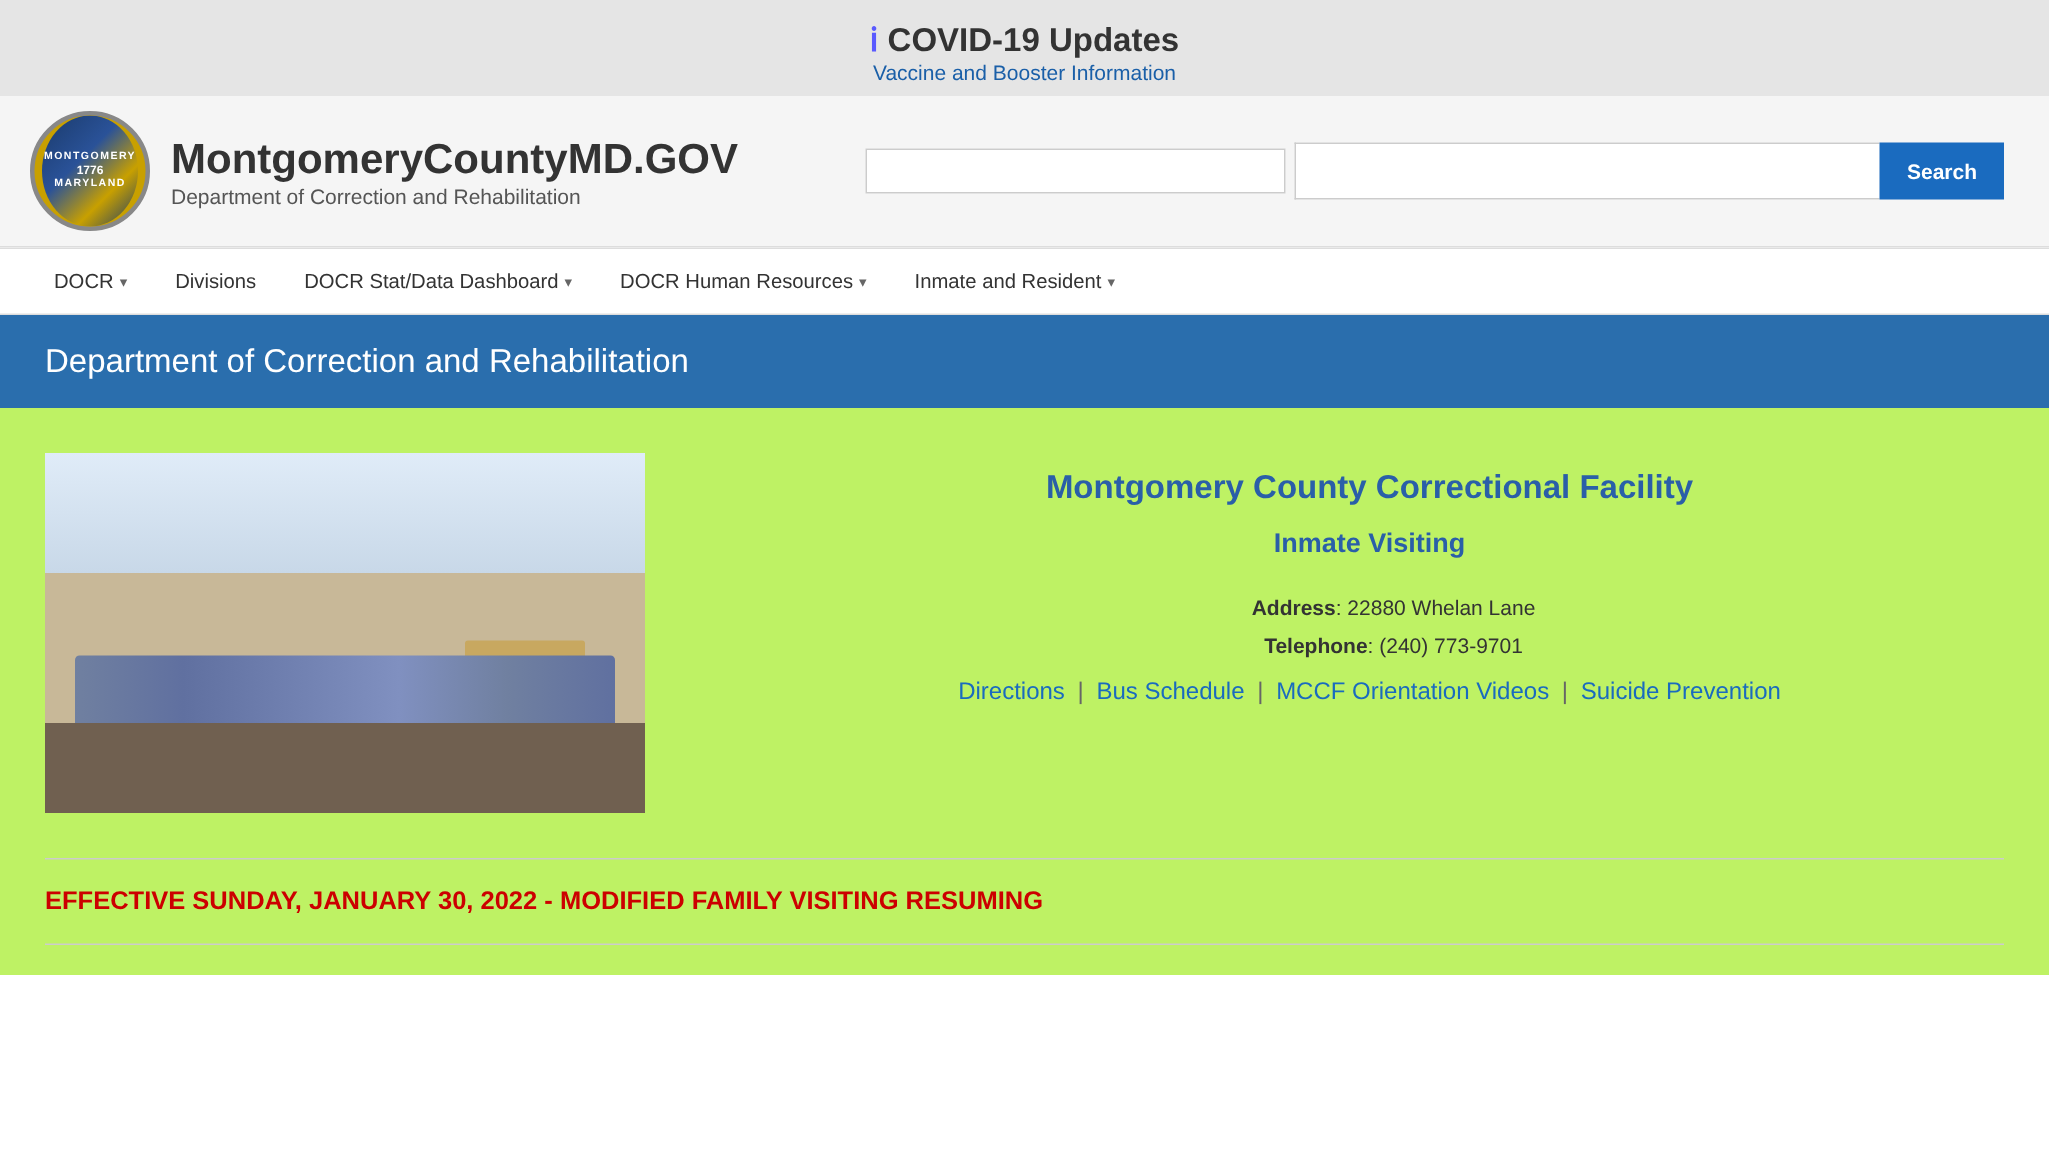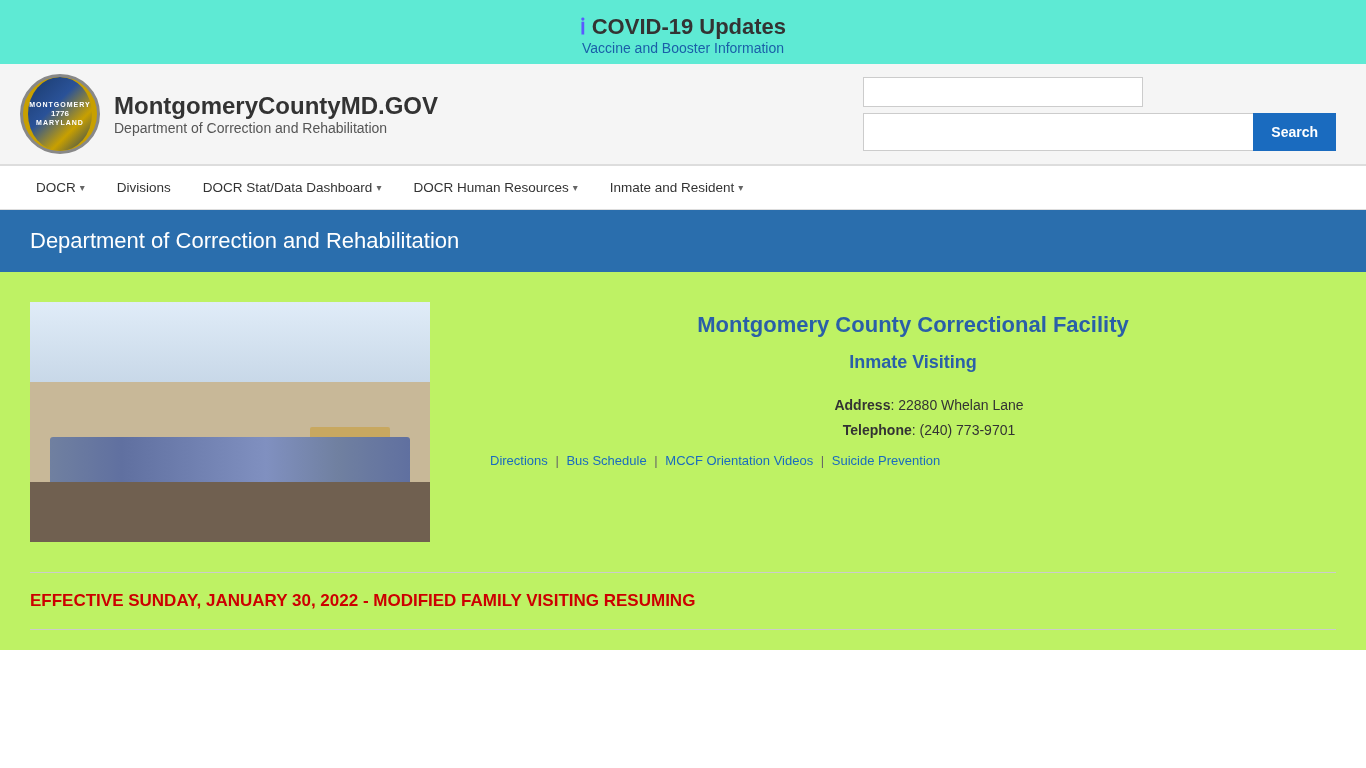--- a/index.html
+++ b/index.html
@@ -1,20 +1,20 @@
 <!DOCTYPE html>
 <html><head>
   <meta charset="utf-8">
   <style>
     * { margin: 0; padding: 0; box-sizing: border-box; }
     body { font-family: Arial, sans-serif; font-size: 14px; color: #333; background: #fff; width: 1366px; }
 
     
     .covid-banner {
-      background: #5eead4;
+      background: #e5e5e5;
       text-align: center;
       padding: 10px 0 8px;
     }
     .covid-banner .covid-title {
       font-size: 22px;
       font-weight: bold;
       color: #333;
     }
     .covid-banner .covid-icon {
       color: #5a5aff;
@@ -64,33 +64,32 @@
       font-size: 9px;
       color: #fff;
       text-align: center;
       font-weight: bold;
       position: relative;
     }
     .logo-text-wrap { line-height: 1.2; }
     .logo-text-wrap .county { font-size: 7px; letter-spacing: 1px; }
     .logo-text-wrap .year { font-size: 8px; }
     .site-title-block .site-name {
-      font-size: 24px;
+      font-size: 28px;
       font-weight: bold;
       color: #333;
       line-height: 1.2;
     }
     .site-title-block .site-sub {
       font-size: 14px;
       color: #555;
     }
     .header-search {
       display: flex;
-      flex-direction: column;
-      align-items: flex-start;
+      align-items: center;
       gap: 6px;
     }
     .search-top-input {
       width: 280px;
       height: 30px;
       border: 1px solid #ccc;
       background: #fff;
       padding: 4px 8px;
     }
     .search-row {
@@ -241,22 +240,22 @@
       margin-bottom: 20px;
     }
     .facility-info .address-block {
       text-align: center;
       line-height: 1.8;
       font-size: 14px;
       margin-bottom: 10px;
     }
     .facility-info .address-block strong { font-weight: bold; margin-left: 32px; }
     .facility-links {
-      text-align: left;
-      font-size: 13px;
+      text-align: center;
+      font-size: 16px;
       color: #1a6bbf;
     }
     .facility-links a {
       color: #1a6bbf;
       text-decoration: none;
     }
     .facility-links .sep { color: #666; margin: 0 4px; }
 
     
     .notice-section {

